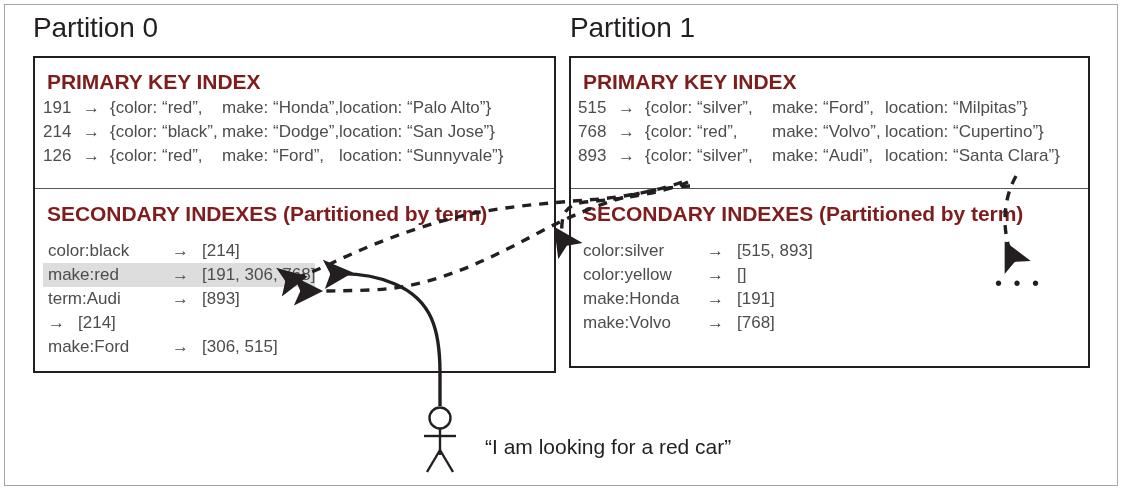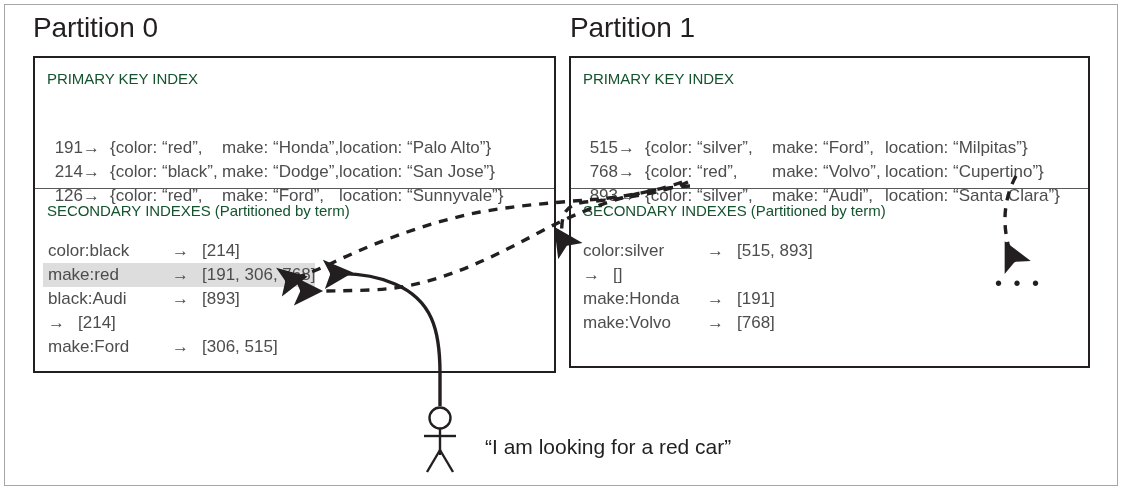--- a/index.html
+++ b/index.html
@@ -49,41 +49,41 @@
     left:0; right:0;
     height:0;
     border-top:1.6px solid #58595b;
   }
   #p0-divider{ top:130px; }
   #p1-divider{ top:130px; }
 
   
   .section-head{
     position:absolute;
-    font-size:15px;
-    font-weight:normal;
-    color:#14532d;
+    font-size:21px;
+    font-weight:bold;
+    color:#7f1d1d;
     white-space:nowrap;
     letter-spacing:-0.05px;
   }
 
   
   .pk-rows,.sec-rows{
     position:absolute;
     font-size:17px;
     color:#4d4d4f;
     white-space:nowrap;
   }
   .pk-row{
     display:flex;
     align-items:baseline;
     height:24px;
     line-height:24px;
   }
-  .pk-id{ width:40px; text-align:right;margin-top:40px; }
+  .pk-id{ width:40px; text-align:left; }
   .pk-arrow{ width:27px; text-align:left; }
   .pk-color{ }
   .pk-make{ }
   .pk-loc{ }
 
   .sec-row{
     display:flex;
     align-items:baseline;
     height:24px;
     line-height:24px;
@@ -175,21 +175,21 @@
       <span class="sec-term">color:black</span>
       <span class="sec-arrow">→</span>
       <span class="sec-post">[214]</span>
     </div>
     <div class="sec-row highlight">
       <span class="sec-term">make:red</span>
       <span class="sec-arrow">→</span>
       <span class="sec-post">[191, 306, 768]</span>
     </div>
     <div class="sec-row">
-      <span class="sec-term">black:Audi</span>
+      <span class="sec-term">term:Audi</span>
       <span class="sec-arrow">→</span>
       <span class="sec-post">[893]</span>
     </div>
     <div class="sec-row">
       <span class="sec-arrow">→</span>
       <span class="sec-post">[214]</span>
     </div>
     <div class="sec-row">
       <span class="sec-term">make:Ford</span>
       <span class="sec-arrow">→</span>
@@ -231,20 +231,21 @@
 
   <div class="section-head" style="left:583px; top:202px;">SECONDARY INDEXES (Partitioned by term)</div>
 
   <div class="sec-rows" id="p1-sec" style="left:578px; top:239px;">
     <div class="sec-row">
       <span class="sec-term">color:silver</span>
       <span class="sec-arrow">→</span>
       <span class="sec-post">[515, 893]</span>
     </div>
     <div class="sec-row">
+      <span class="sec-term">color:yellow</span>
       <span class="sec-arrow">→</span>
       <span class="sec-post">[]</span>
     </div>
     <div class="sec-row">
       <span class="sec-term">make:Honda</span>
       <span class="sec-arrow">→</span>
       <span class="sec-post">[191]</span>
     </div>
     <div class="sec-row">
       <span class="sec-term">make:Volvo</span>

